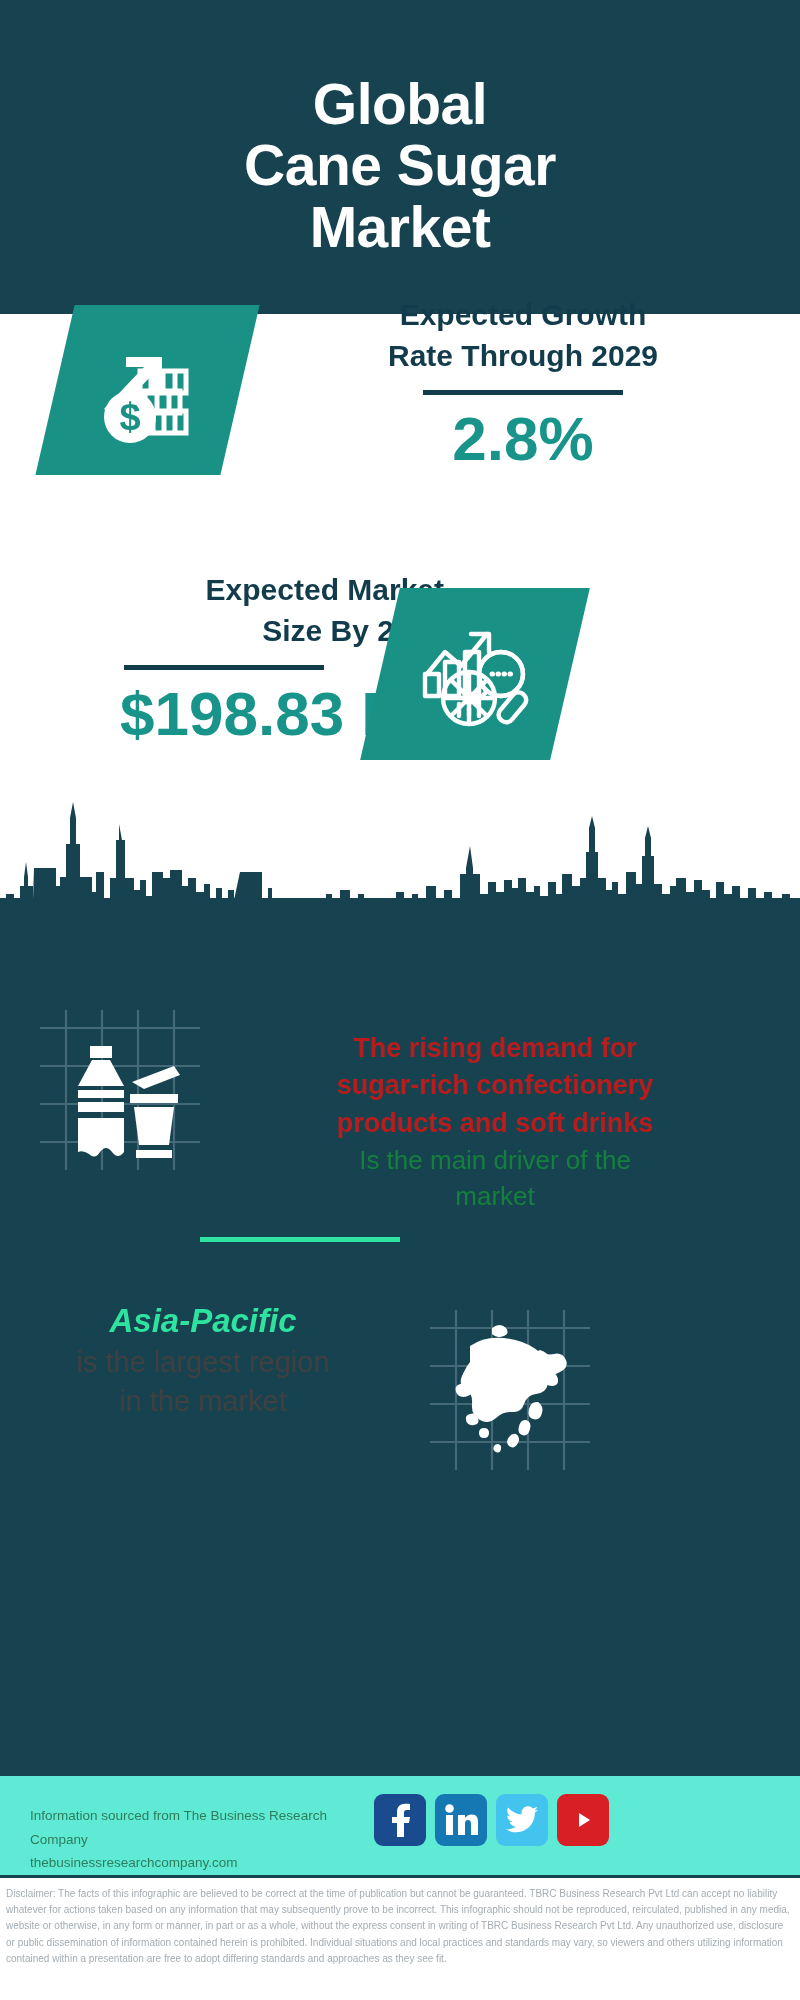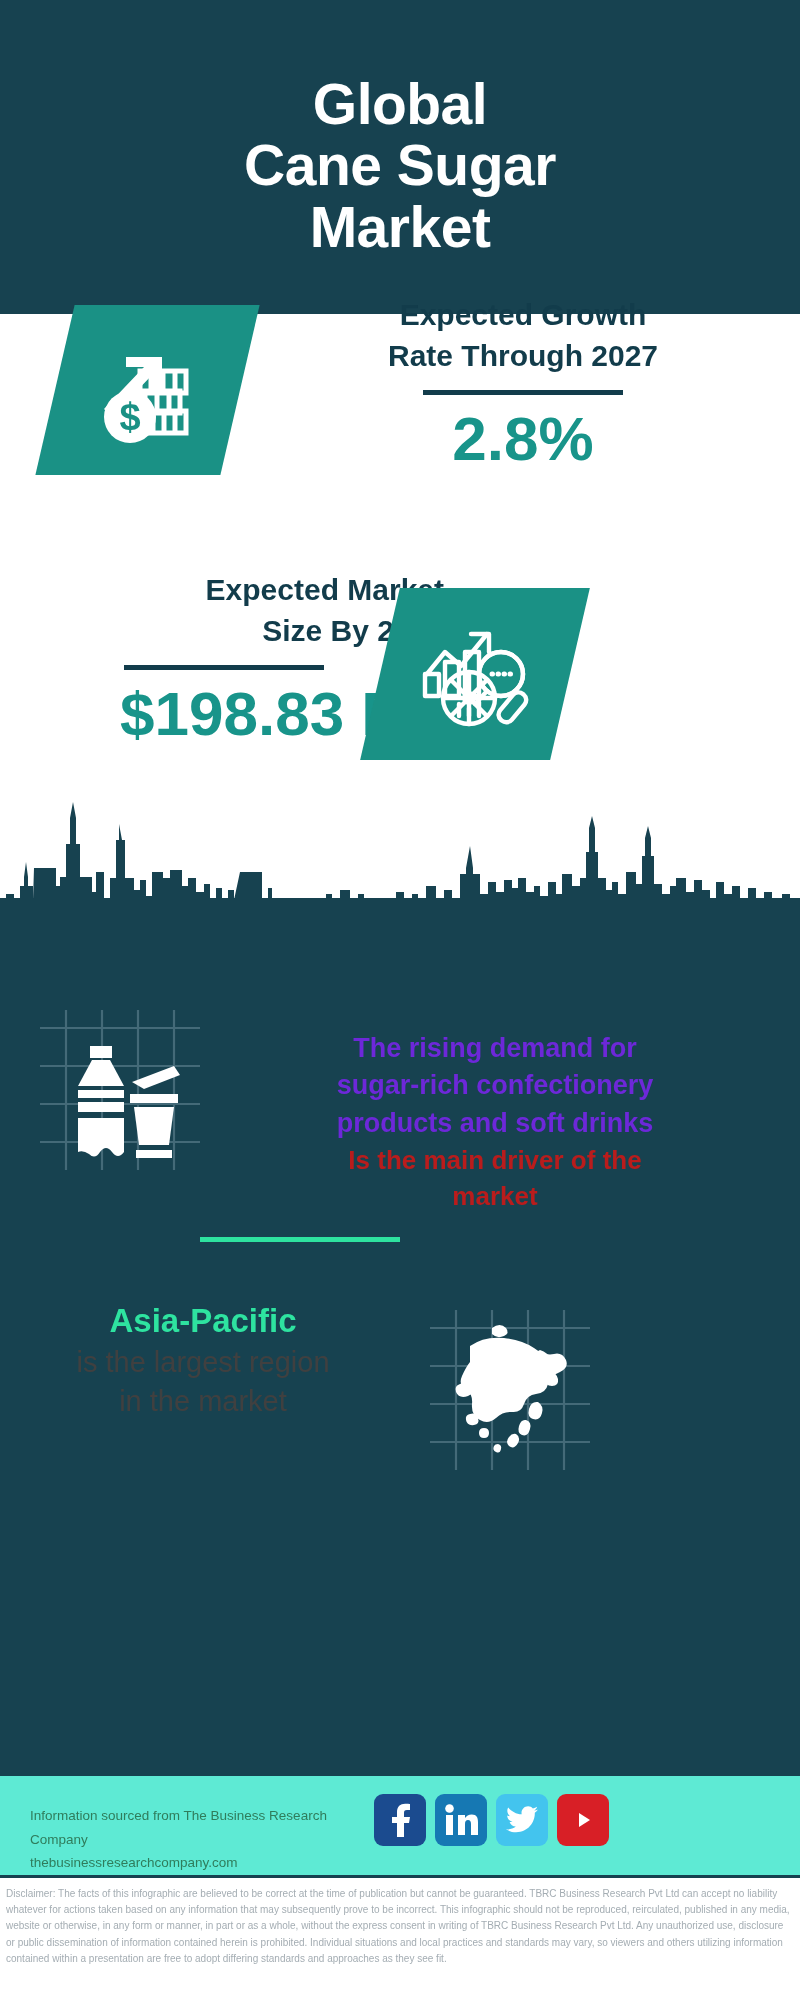--- a/index.html
+++ b/index.html
@@ -56,27 +56,27 @@
   .dark {
     position:absolute; left:0; top:898px; width:800px; height:878px;
     background:#174250;
   }
 
   .grid-tile { position:absolute; }
 
   .driver-text {
     position:absolute; left:205px; top:1030px; width:580px; text-align:center;
   }
-  .accent-lines { color:#6d28d9; font-size:27px; font-weight:bold; line-height:1.38; }
-  .plain-lines { color:#b91c1c; font-size:26px; font-weight:bold; line-height:1.4; }
+  .accent-lines { color:#b91c1c; font-size:27px; font-weight:bold; line-height:1.38; }
+  .plain-lines { color:#15803d; font-size:26px; font-weight:normal; line-height:1.4; }
 
   .rule-green { position:absolute; left:200px; top:1237px; width:200px; height:5px; background:#2ee3a0; }
 
   .region-text { position:absolute; left:8px; top:1300px; width:390px; text-align:center; }
-  .region-accent { color:#2ee3a0; font-size:33px; font-weight:bold; line-height:1.3; }
+  .region-accent { color:#2ee3a0; font-size:33px; font-weight:bold; line-height:1.3;font-style:italic; }
   .region-plain { color:#404040; font-size:29px; font-weight:normal; line-height:1.35; }
 
   
   .footer {
     position:absolute; left:0; top:1776px; width:800px; height:102px; background:#5eead4;
     border-bottom:3px solid #174250;
   }
   .src-text {
     position:absolute; left:30px; top:28px; width:350px;
     color:#2f7d5c; font-size:13.5px; line-height:1.75;
@@ -133,21 +133,21 @@
 
         <circle cx="42" cy="86" r="26" fill="#ffffff"></circle>
         <text x="42" y="99" font-family="'Liberation Sans',sans-serif" font-size="38" font-weight="bold" fill="#1a9185" text-anchor="middle">$</text>
       </svg>
     </div>
   </div>
 
   <div class="growth-text">
     <div class="stat-label">
       <div>Expected Growth</div>
-      <div>Rate Through 2027</div>
+      <div>Rate Through 2029</div>
     </div>
     <div class="rule-dark"></div>
     <div class="stat-value">2.8%</div>
   </div>
 
   <div class="size-text">
     <div class="stat-label">
       <div>Expected Market</div>
       <div>Size By 2027</div>
     </div>

